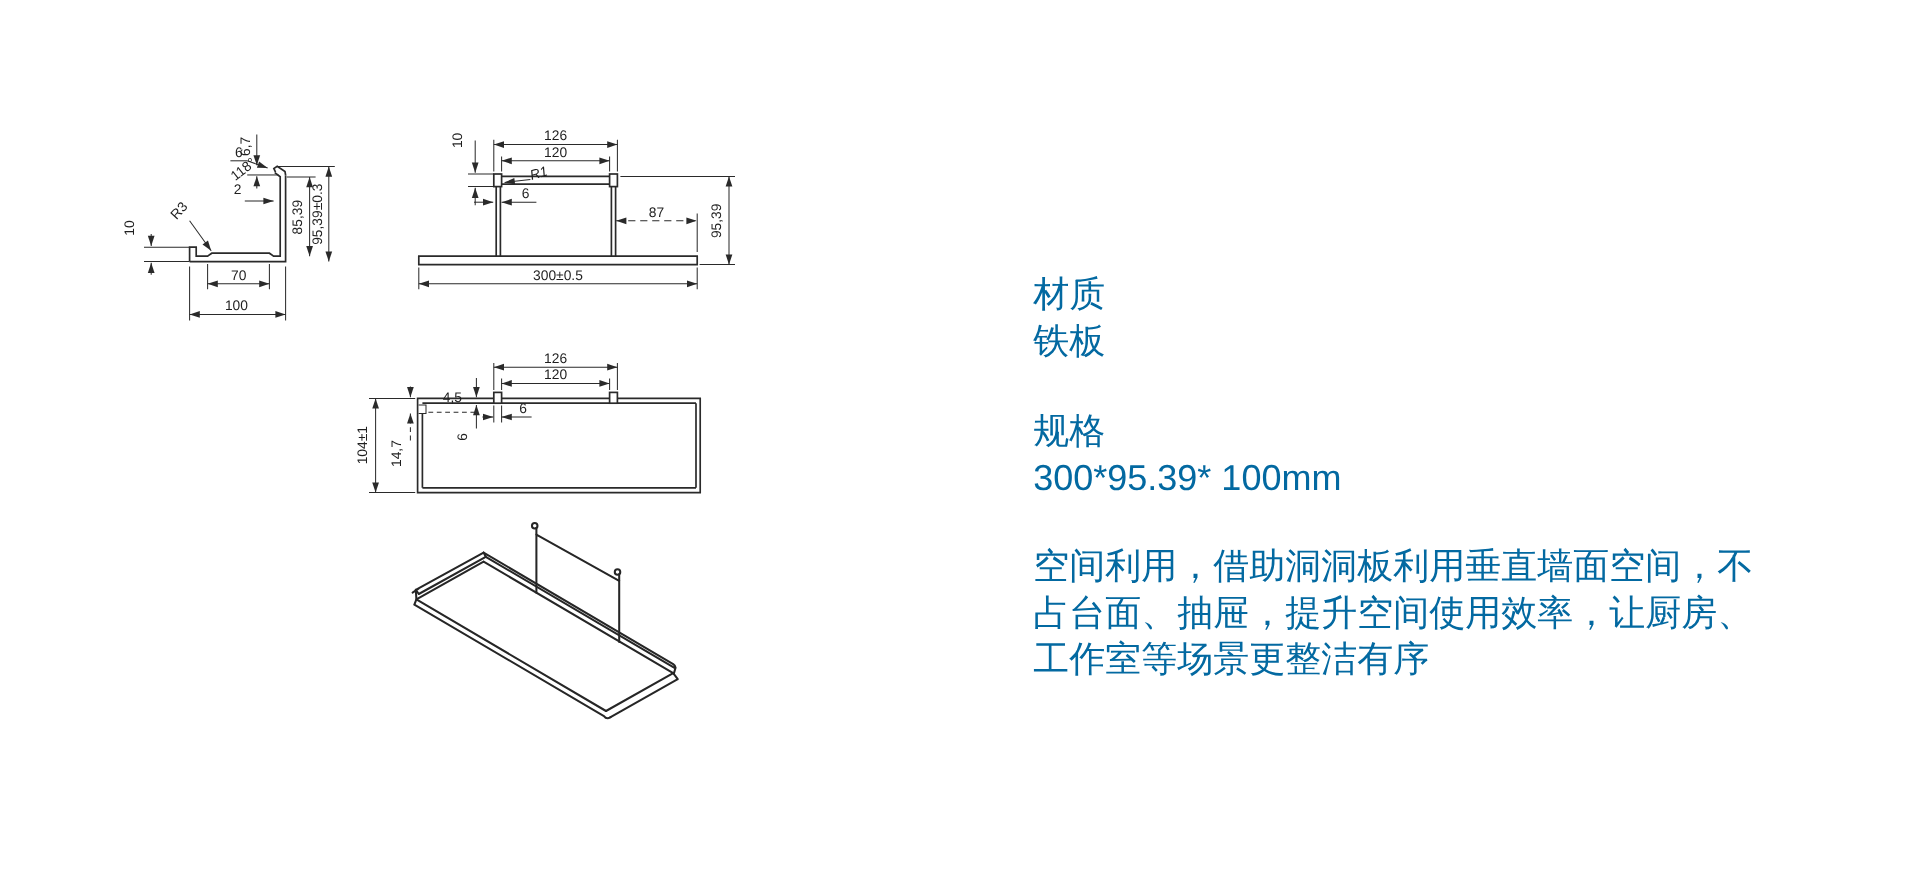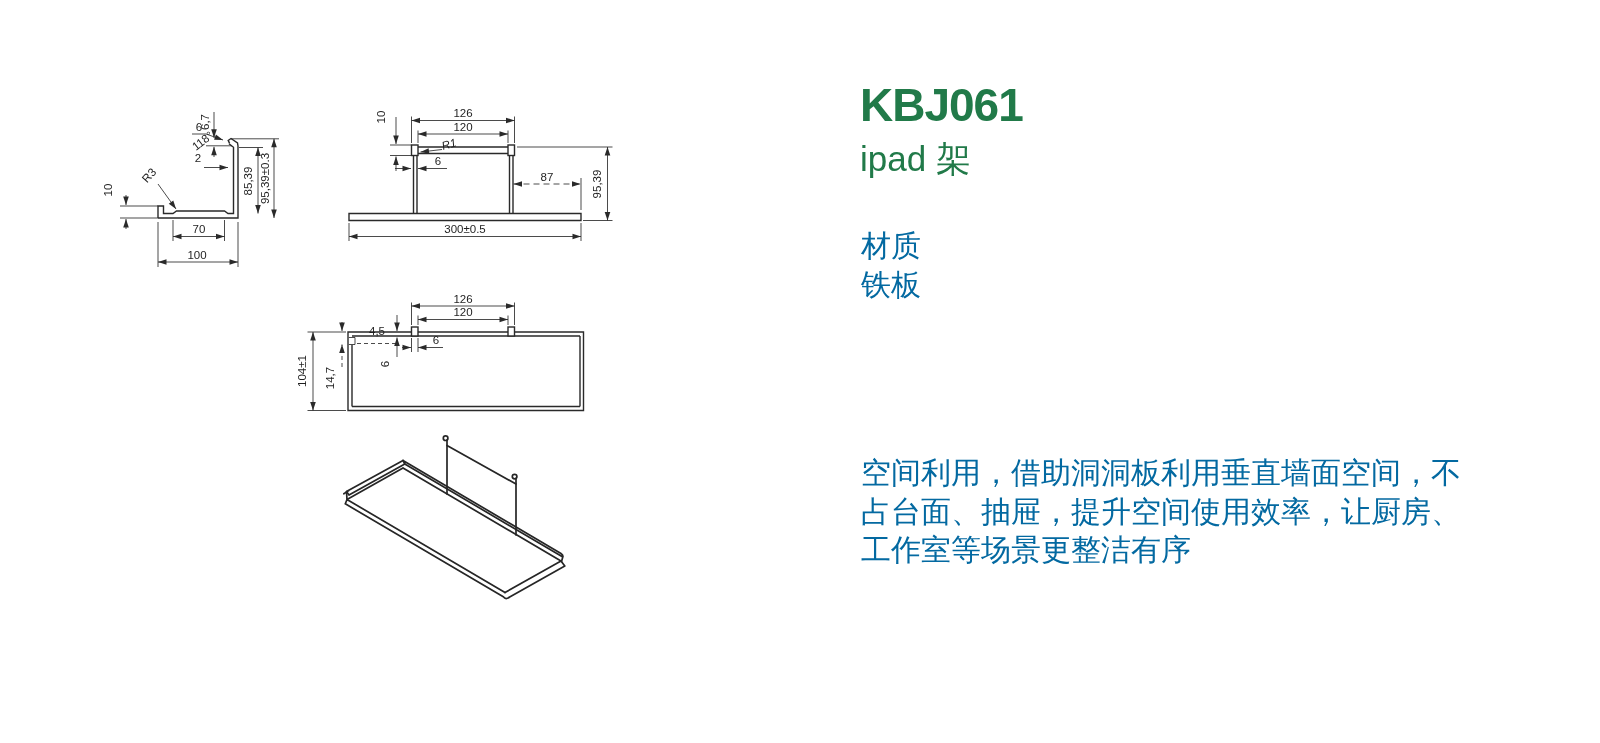--- a/index.html
+++ b/index.html
@@ -183,30 +183,30 @@
       <path class="p2" d="M505,592.5 L561,561 M508.8,597.6 L564.8,566 M561,561 L564.8,566"></path>
 
       <path class="p2" d="M447,445.5 L516,484 M447,445.5 V494 M516,484 V535"></path>
 
       <path class="p2" d="M447,445.5 V440 M516,484 V478.5"></path>
       <circle class="p2" cx="445.6" cy="438.2" r="2.3"></circle>
       <circle class="p2" cx="514.6" cy="476.6" r="2.3"></circle>
     </g>
   </svg>
 
-  <div class="info-title">
-    <div class="model">KBJ061</div>
-    <div class="pname">ipad 架</div>
-  </div>
 
   <div class="block b-material">
     <div class="label">材质</div>
     <div class="value">铁板</div>
   </div>
 
+  <div class="block b-spec">
+    <div class="label">规格</div>
+    <div class="value">300*95.39* 100mm</div>
+  </div>
 
   <div class="block b-function">
     <div class="value">空间利用，借助洞洞板利用垂直墙面空间，不
 占台面、抽屉，提升空间使用效率，让厨房、
 工作室等场景更整洁有序</div>
   </div>
 
 </div>
 
 </body></html>

